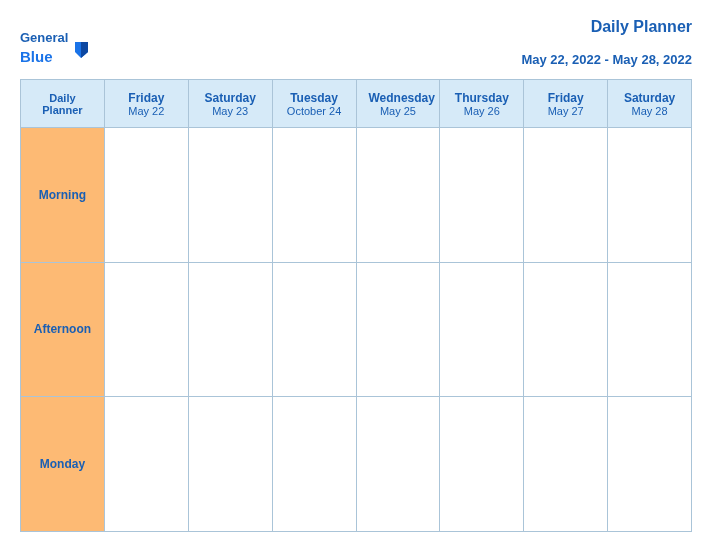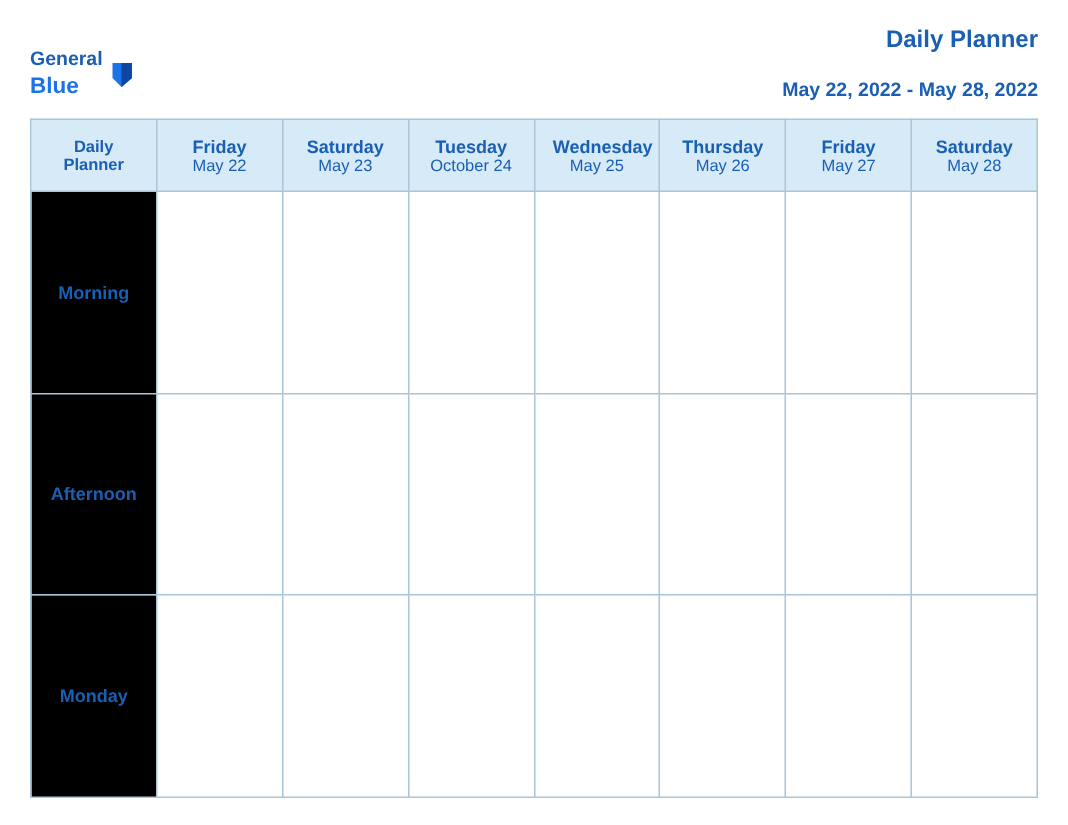--- a/index.html
+++ b/index.html
@@ -77,21 +77,21 @@
     .header-row th .day-date {
       display: block;
       font-size: 11px;
       font-weight: normal;
       color: #1a5fb4;
     }
     .header-row th.first-col .day-name {
       font-size: 11px;
     }
     .time-label-cell {
-      background: #000000;
+      background: #fdba74;
       font-size: 12px;
       font-weight: bold;
       color: #1a5fb4;
       width: 80px;
       height: 110px;
       vertical-align: middle;
     }
     .day-cell {
       background: #fff;
       height: 110px;

